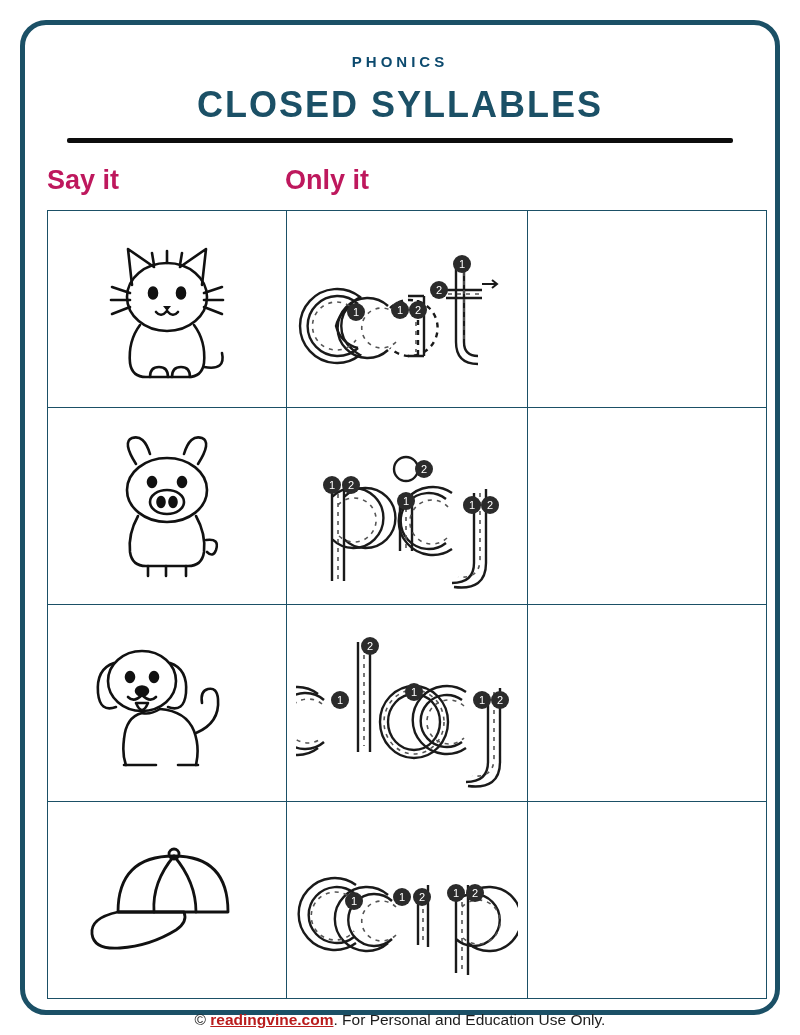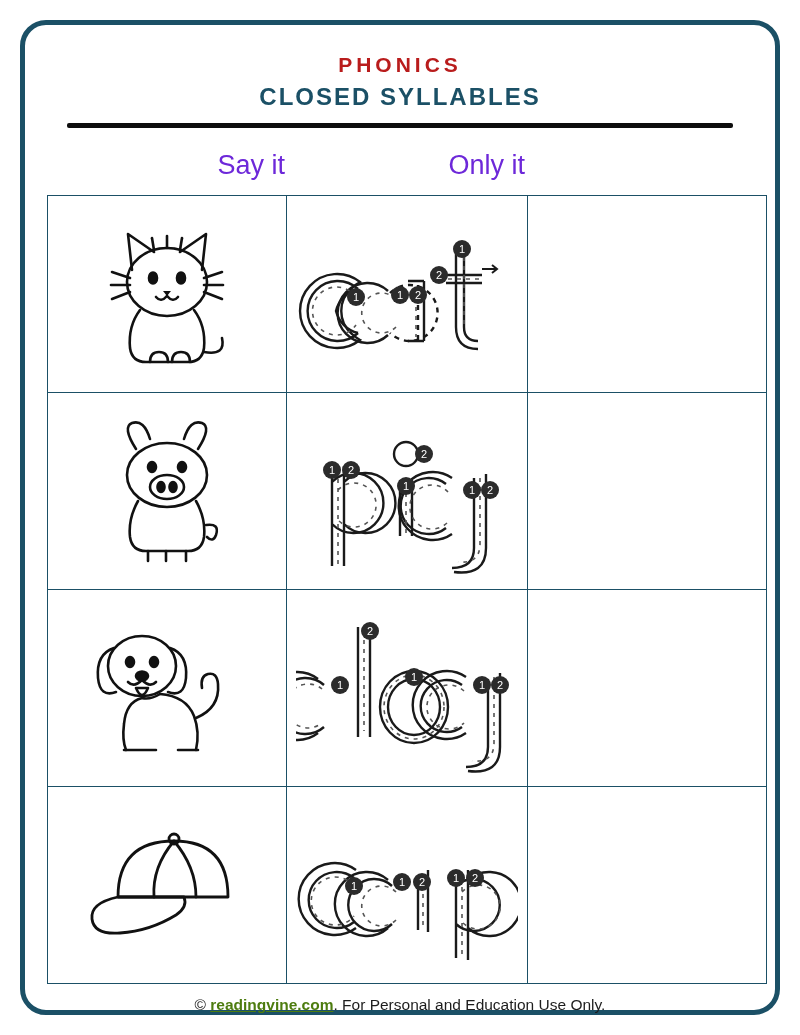--- a/index.html
+++ b/index.html
@@ -34,50 +34,50 @@
     display: flex;
     flex-direction: column;
     padding: 22px 22px 10px 22px;
   }
 
   .title-block {
     text-align: center;
     padding-top: 6px;
   }
   .kicker {
-    font-size: 21px;
+    font-size: 15px;
     font-weight: bold;
     letter-spacing: 4px;
-    color: #b91c1c;
+    color: #0c4a6e;
     text-transform: uppercase;
   }
   .title {
-    font-size: 24px;
+    font-size: 36px;
     font-weight: bold;
     letter-spacing: 2px;
     color: #1b5066;
     text-transform: uppercase;
-    margin-top: 6px;
+    margin-top: 14px;
   }
   .title-rule {
     height: 5px;
     background: #0d0d0d;
     margin: 12px 20px 0 20px;
     border-radius: 2px;
   }
 
   .col-heads {
     display: flex;
     margin-top: 6px;
   }
   .col-heads > div {
     font-size: 27px;
-    font-weight: normal;
-    color: #6d28d9;
-    text-align: right;
+    font-weight: bold;
+    color: #be185d;
+    text-align: left;
     padding: 16px 0 14px 0;
   }
   .ch-say   { width: 238px; }
   .ch-trace { width: 240px; }
   .ch-write { width: 238px; }
 
   table.grid {
     border-collapse: collapse;
     table-layout: fixed;
     width: 716px;
@@ -100,21 +100,21 @@
   }
 
   .footer {
     margin-top: auto;
     text-align: center;
     font-size: 15.5px;
     color: #1d1d1d;
     padding: 12px 0 6px 0;
   }
   .footer .brand {
-    color: #4d7c0f;
+    color: #b91c1c;
     text-decoration: underline;
     font-weight: bold;
   }
 
   
   .trace-word { display:block; margin: 0 auto; }
 </style>
 </head>
 <body>
 

